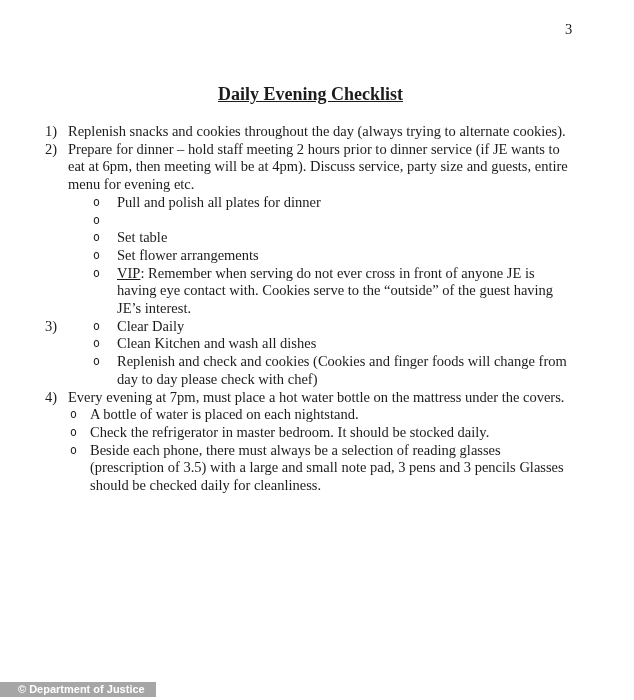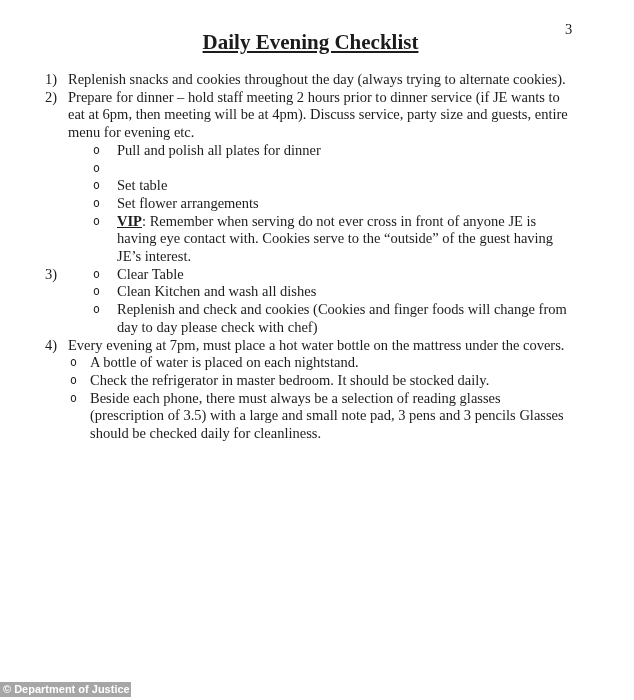--- a/index.html
+++ b/index.html
@@ -18,23 +18,23 @@
   }
   .page-number {
     position: absolute;
     top: 20px;
     left: 565px;
     font-size: 14.5px;
     line-height: 18px;
   }
   .title {
     margin: 0 58px 19px 45px;
-    padding-top: 32px;
+    padding-top: 84px;
     text-align: center;
-    font-size: 21px;
+    font-size: 18px;
     line-height: 20px;
     font-weight: bold;
     text-decoration: underline;
   }
   .list {
     padding-left: 45px;
     padding-right: 58px;
     font-size: 14.5px;
     line-height: 17.7px;
   }
@@ -56,34 +56,34 @@
   }
   .sub.indent-a { margin-left: 25px; }
   .sub.indent-a .mk { flex: 0 0 24px; }
   .sub.indent-b { margin-left: 2px; }
   .sub.indent-b .mk { flex: 0 0 20px; }
   .mk {
     font-family: "DejaVu Sans Mono", monospace;
     font-size: 11.5px;
     line-height: 17.7px;
   }
-  .u { text-decoration: underline; font-weight: bold; }
+  .u { text-decoration: underline; }
   .footer {
     position: absolute;
     left: 0;
     bottom: 3px;
-    width: 131px;
+    width: 156px;
     height: 15px;
     background: #a6a6a6;
     color: #ffffff;
     font-family: "Liberation Sans", sans-serif;
     font-size: 11px;
     font-weight: bold;
     line-height: 15px;
-    padding-left: 3px;
+    padding-left: 18px;
     box-sizing: border-box;
     white-space: nowrap;
   }
 </style>
 </head>
 <body>
 
 <div class="page">
 
   <div class="page-number">3</div>
@@ -125,21 +125,21 @@
         </div>
       </div>
     </div>
 
     <div class="item">
       <span class="num">3)</span>
       <div class="body">
 
         <div class="sub indent-a">
           <span class="mk">o</span>
-          <div>Clear Table</div>
+          <div>Clear Daily</div>
         </div>
         <div class="sub indent-a">
           <span class="mk">o</span>
           <div>Clean Kitchen and wash all dishes</div>
         </div>
         <div class="sub indent-a">
           <span class="mk">o</span>
           <div>Replenish and check and cookies (Cookies and finger foods will change from day to day please check with chef)</div>
         </div>
       </div>

